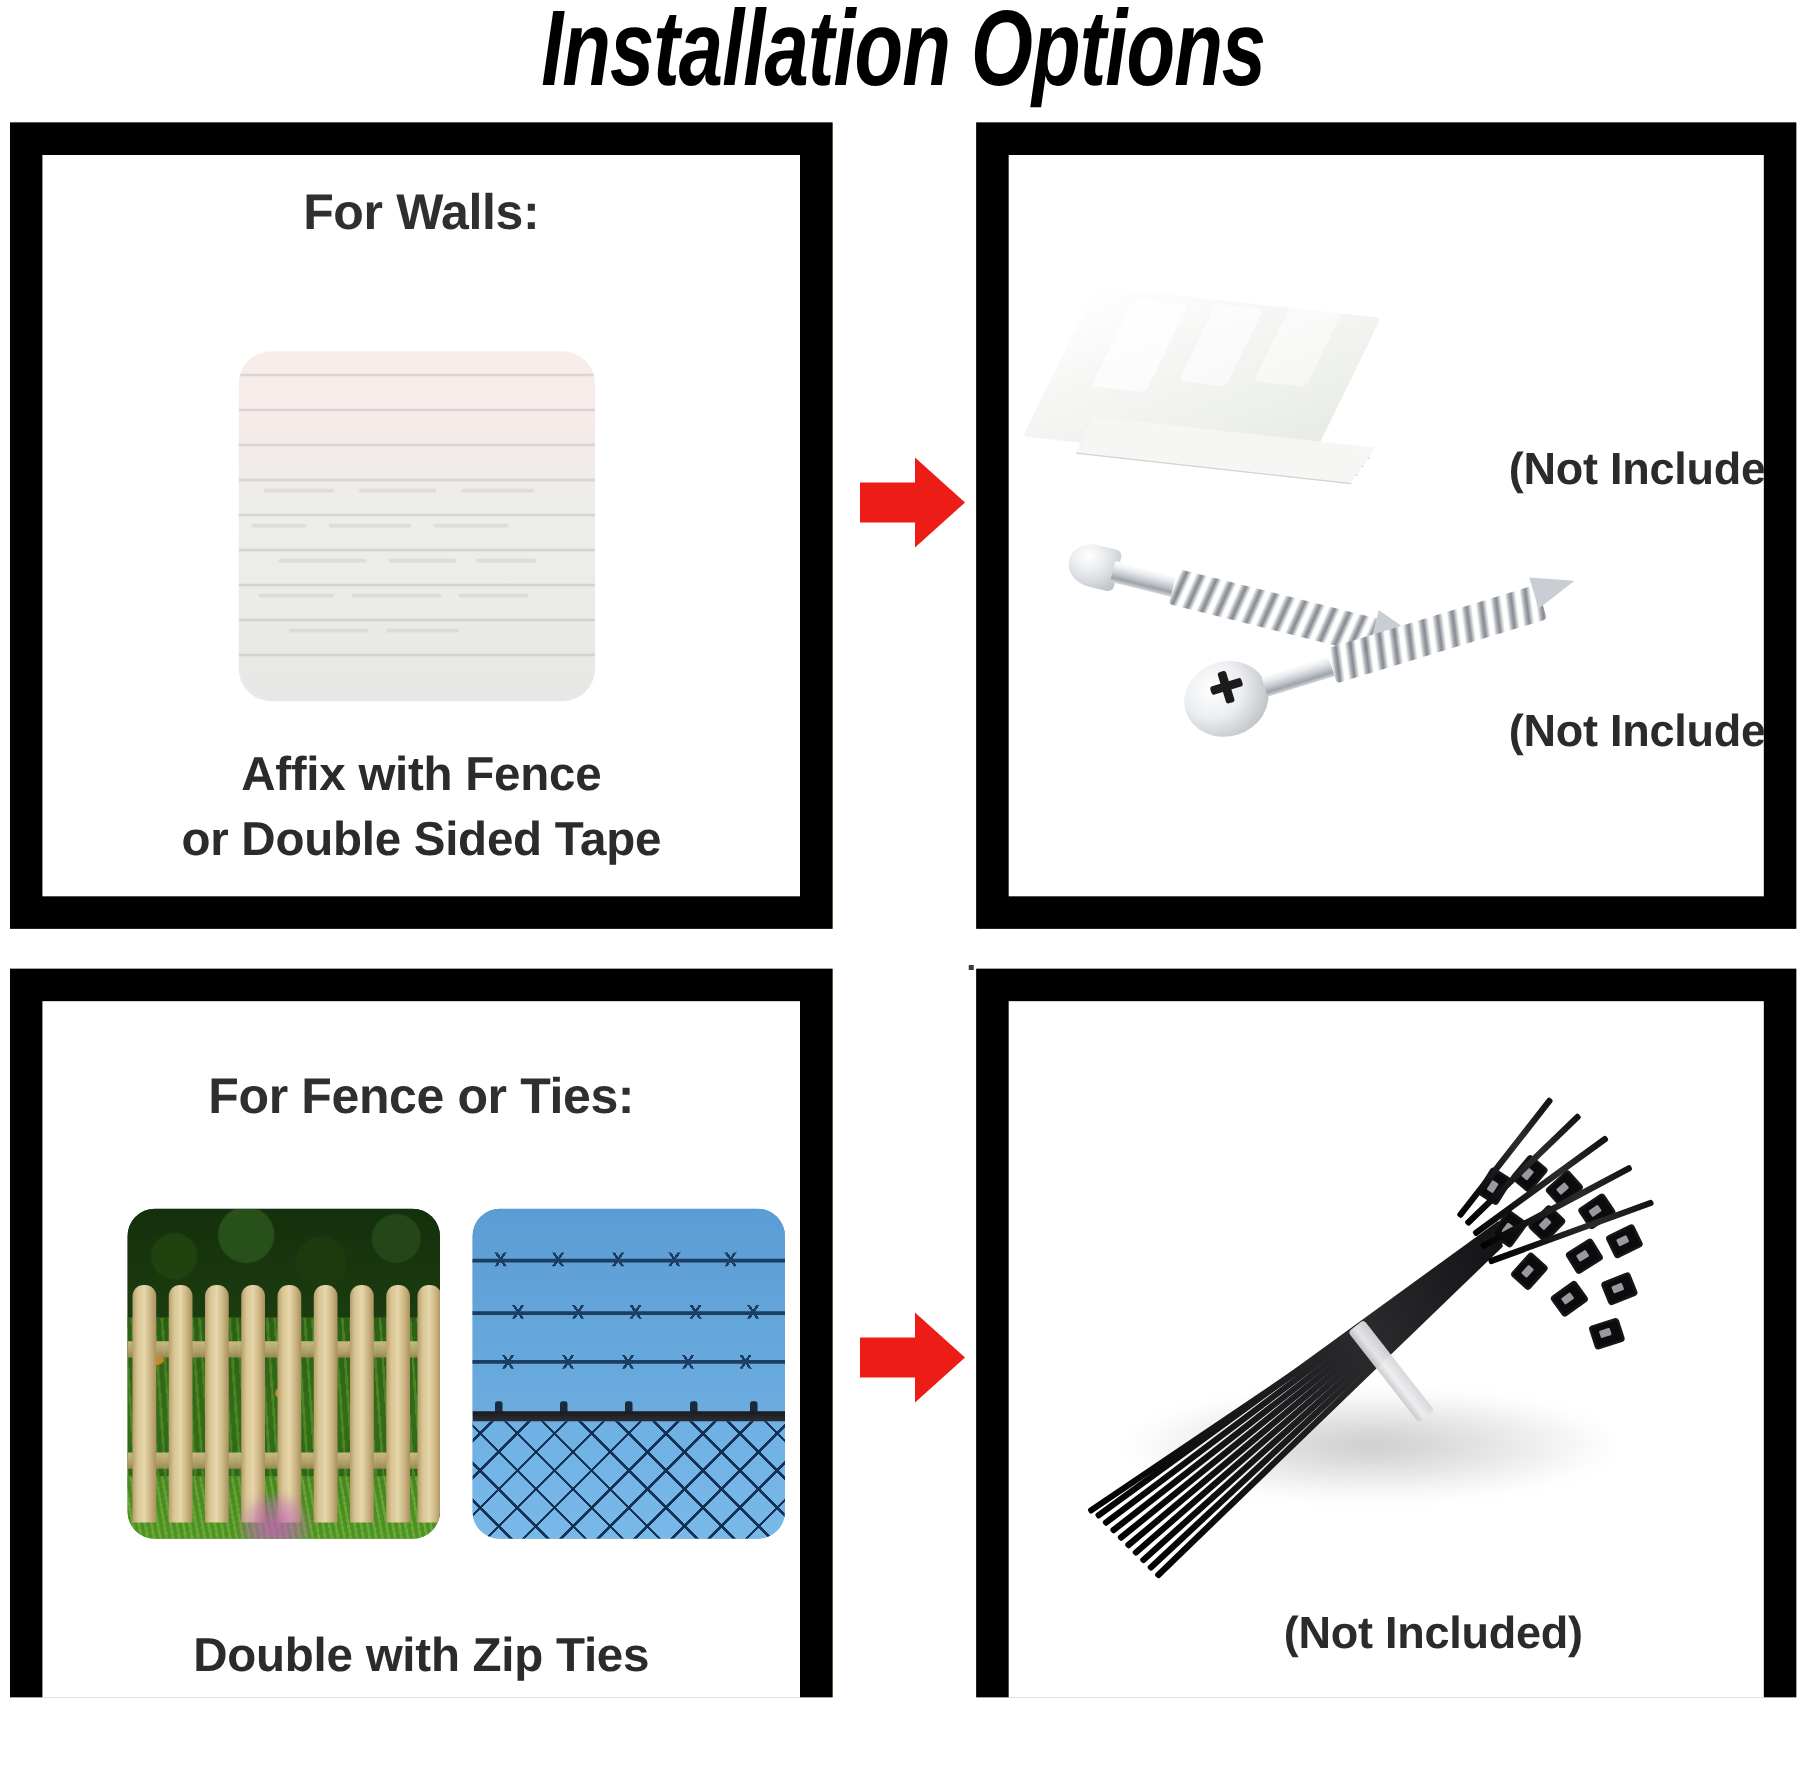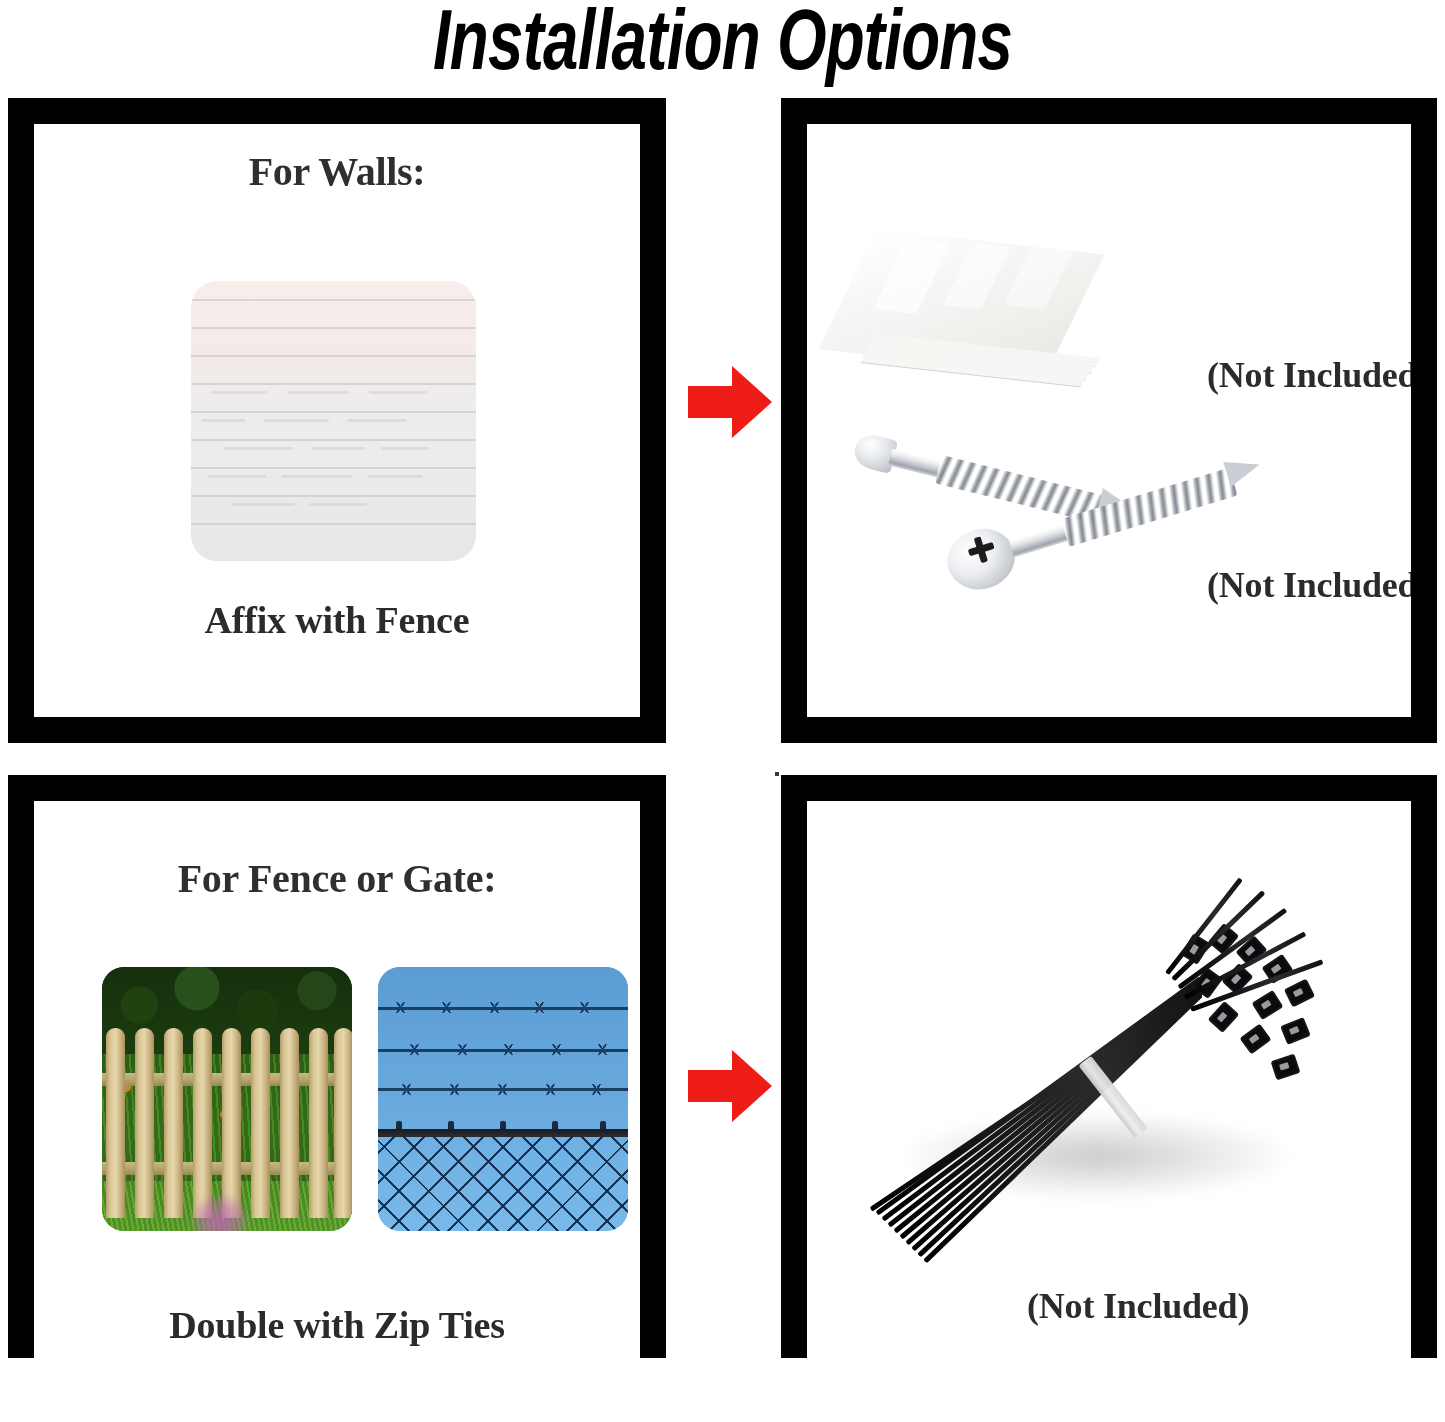--- a/index.html
+++ b/index.html
@@ -37,21 +37,20 @@
     white-space: nowrap;
     line-height: 1.0;
   }
 
   
   .panel {
     position: absolute;
     background: #4d7c0f;
     border: 26px solid #000000;
     box-sizing: border-box;
-    font-family: Liberation Serif, serif;
   }
   .panel-inner {
     position: relative;
     width: 100%;
     height: 100%;
     background: #ffffff;
     overflow: hidden;
   }
   #panel-walls      { left: 8px;   top: 98px;  width: 658px; height: 645px; }
   #panel-hardware   { left: 781px; top: 98px;  width: 656px; height: 645px; }
@@ -395,20 +394,21 @@
         <div class="brickmark" style="left:190px; top:166px; width:48px;"></div>
         <div class="brickmark" style="left:16px;  top:194px; width:60px;"></div>
         <div class="brickmark" style="left:90px;  top:194px; width:72px;"></div>
         <div class="brickmark" style="left:176px; top:194px; width:56px;"></div>
         <div class="brickmark" style="left:40px;  top:222px; width:64px;"></div>
         <div class="brickmark" style="left:118px; top:222px; width:58px;"></div>
       </div>
 
       <div class="caption" style="top:470px;">
         <div>Affix with Fence</div>
+        <div>or Double Sided Tape</div>
       </div>
     </div>
   </div>
 
   <div class="arrow" style="left:688px; top:364px;">
     <svg width="84" height="76" viewBox="0 0 84 76" aria-hidden="true">
       <polygon points="0,22 44,22 44,2 84,38 44,74 44,54 0,54" fill="#ED1C16"></polygon>
     </svg>
   </div>
 
@@ -442,21 +442,21 @@
         <div class="threads" style="left:100px; width:176px;"></div>
         <div class="tip" style="left:272px; top:-13px;"></div>
       </div>
 
       <div class="not-included" style="left:400px; top:440px;">(Not Included)</div>
     </div>
   </div>
 
   <div class="panel" id="panel-fence">
     <div class="panel-inner">
-      <div class="panel-heading" style="top:54px;">For Fence or Gate:</div>
+      <div class="panel-heading" style="top:54px;">For Fence or Ties:</div>
 
       <div class="photo" id="fence-wood">
         <div class="hedge"></div>
         <div class="grassbed"></div>
         <div class="lawn"></div>
         <div class="flower" style="left:18px;  top:44%;"></div>
         <div class="flower" style="left:72px;  top:40%;"></div>
         <div class="flower" style="left:118px; top:54%;"></div>
         <div class="flower" style="left:166px; top:41%;"></div>
         <div class="flower" style="left:212px; top:50%;"></div>

